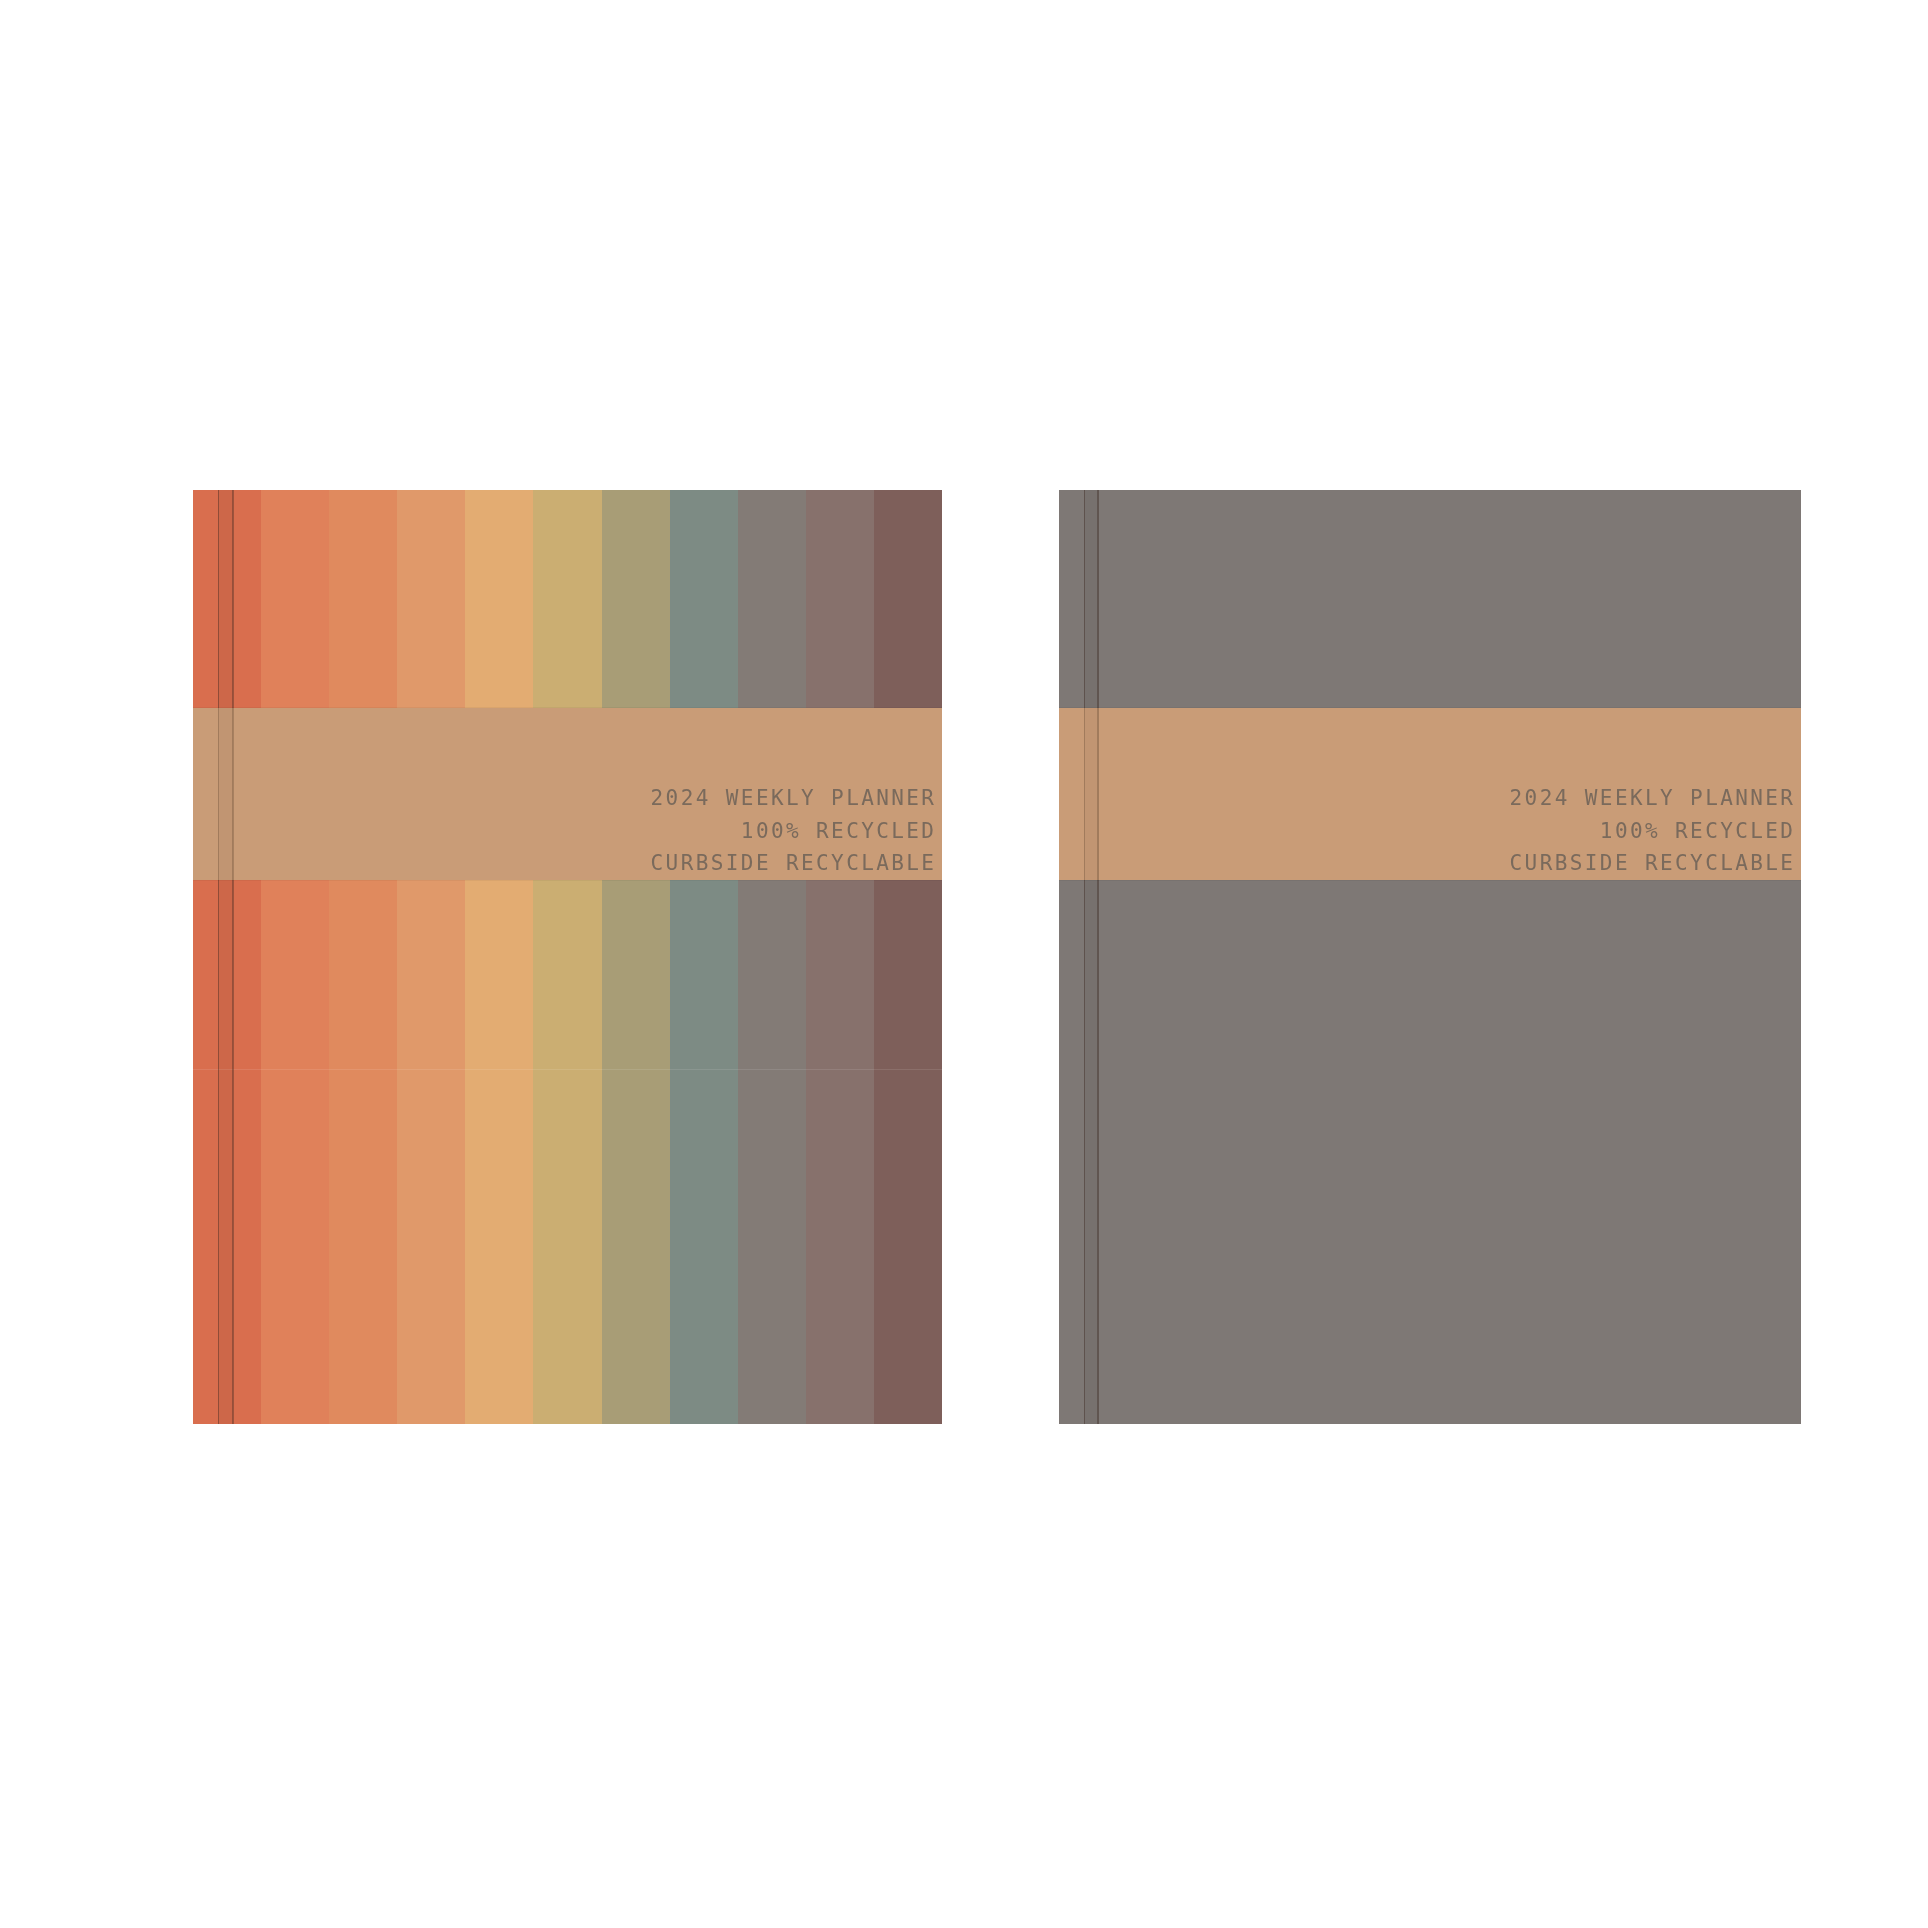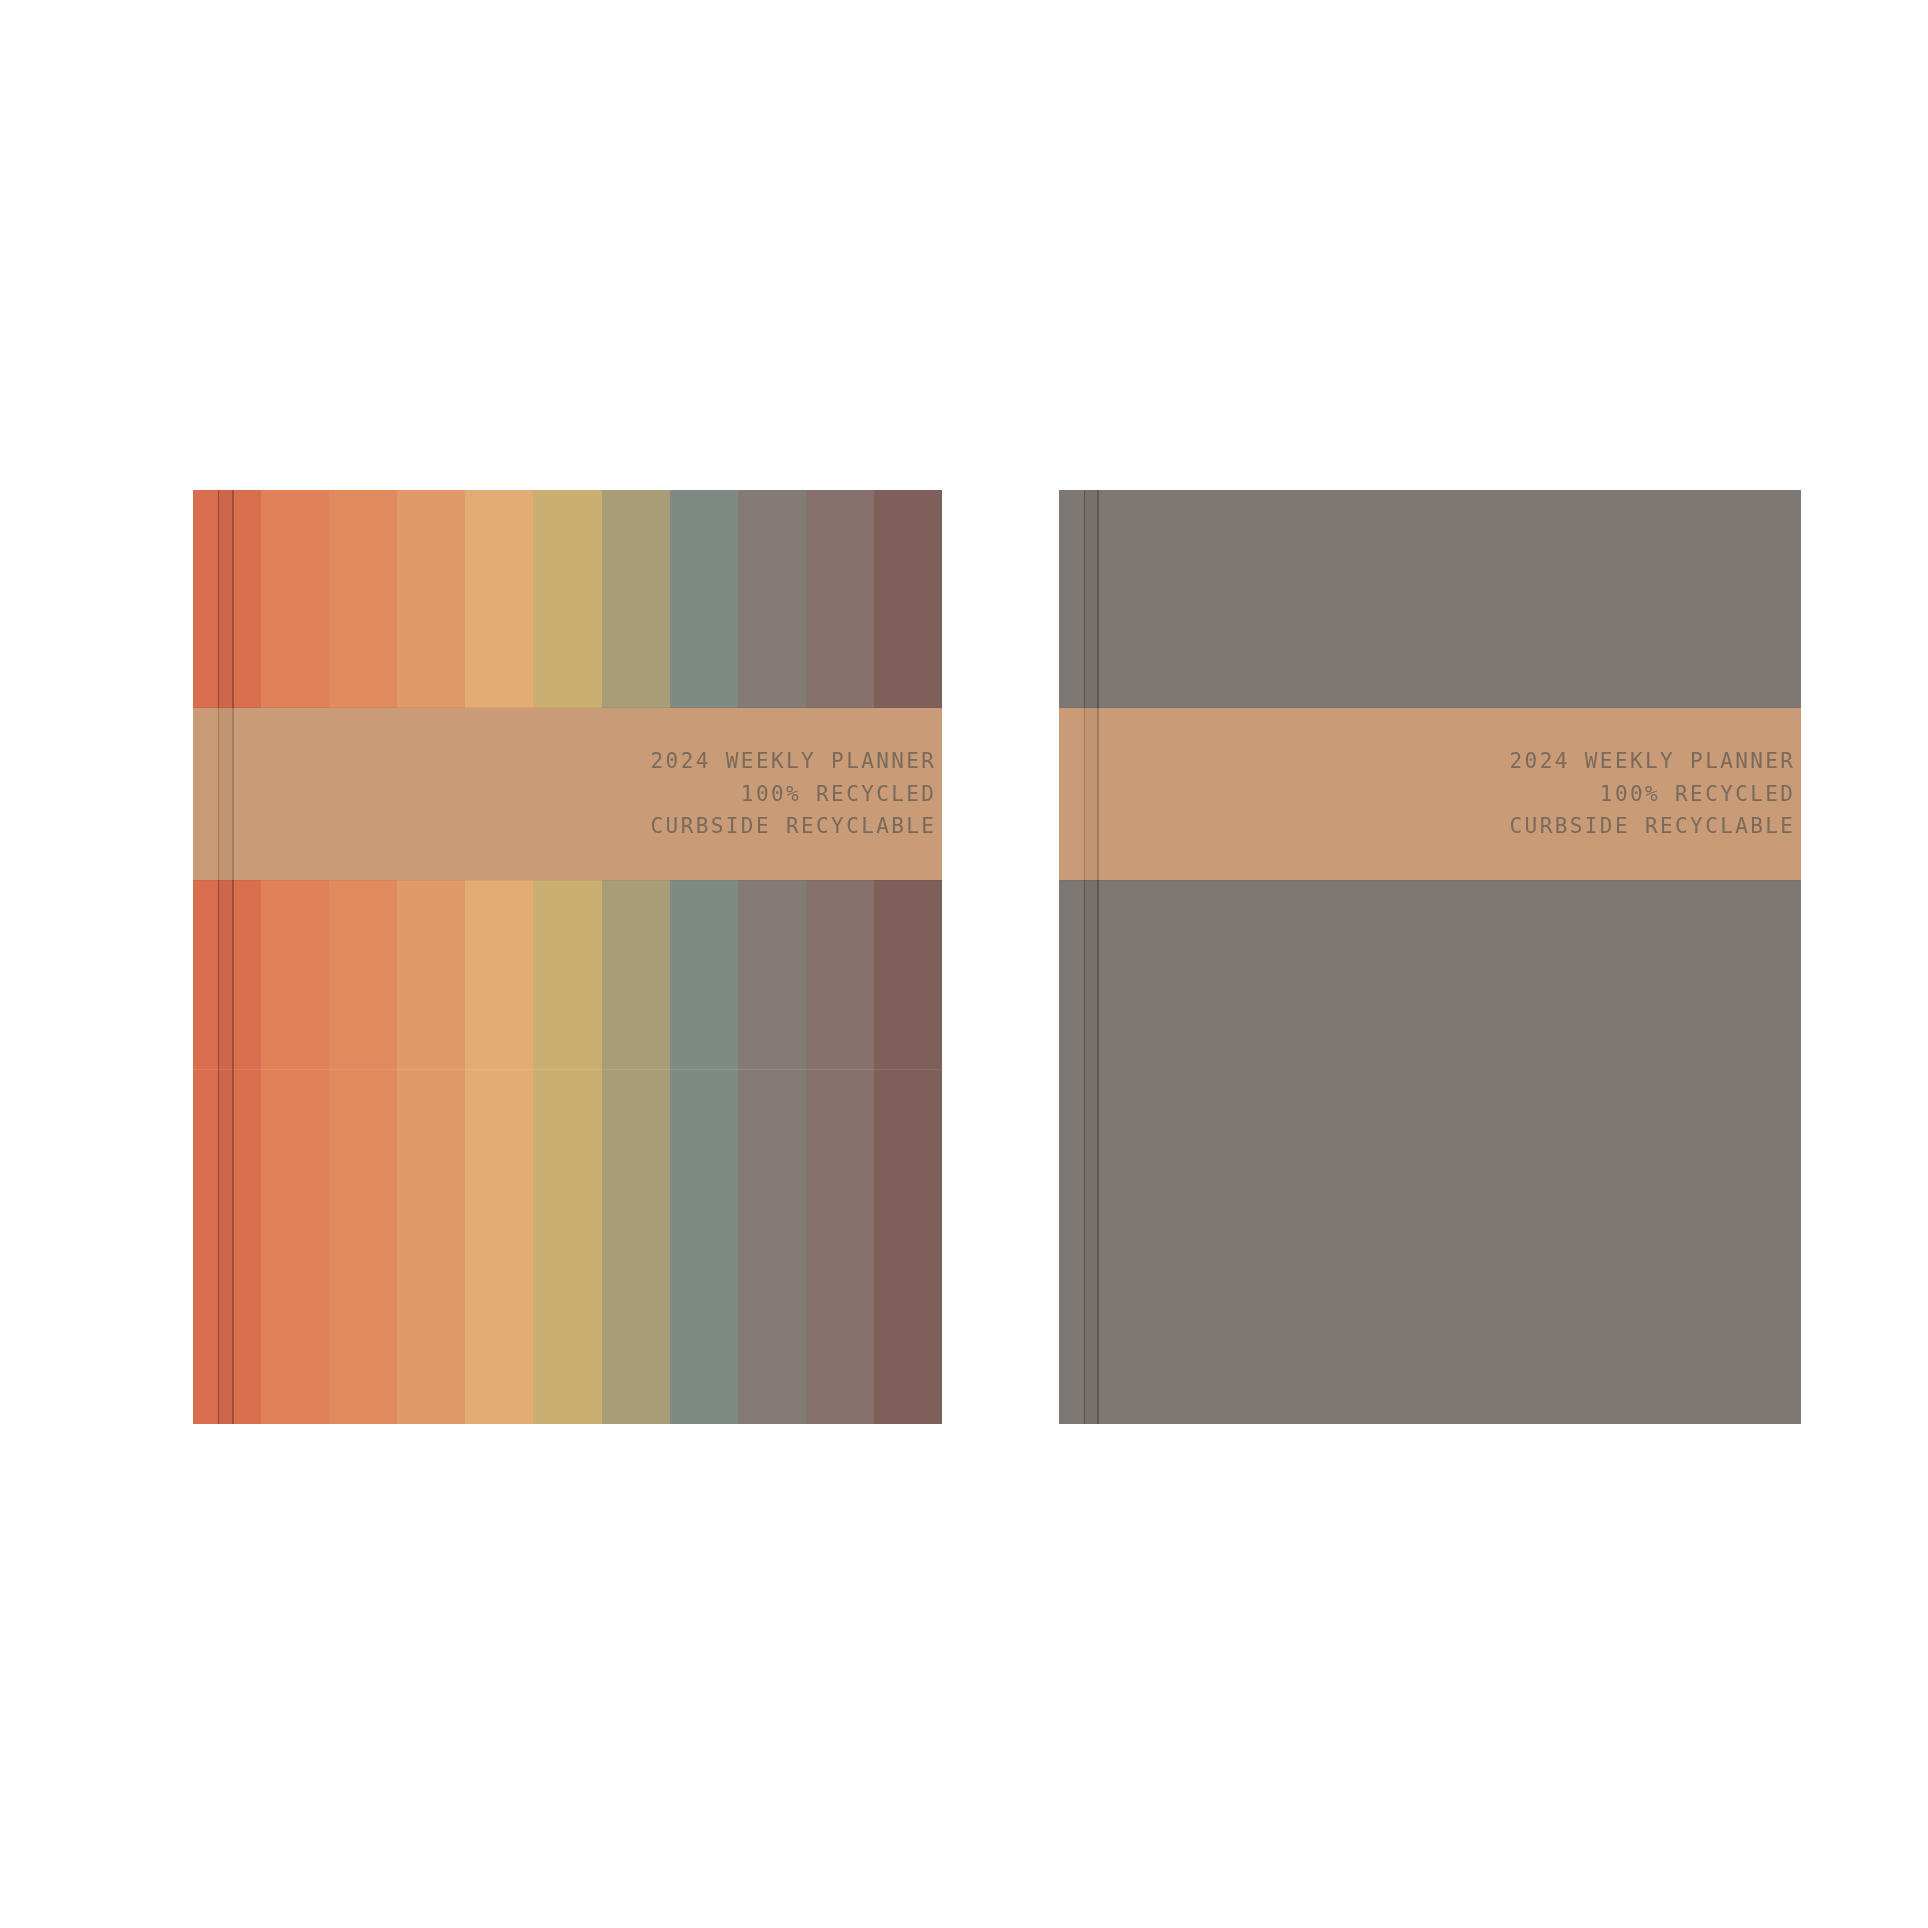--- a/index.html
+++ b/index.html
@@ -98,21 +98,21 @@
     height: 172px;
     background: #c99c77;
     box-shadow: 0 0.9px 0 rgba(0,0,0,0.05), 0 -0.9px 0 rgba(0,0,0,0.05);
   }
   .band-inner {
     position: absolute;
     inset: 0;
     display: flex;
     flex-direction: column;
     align-items: flex-end;
-    justify-content: center;
+    justify-content: flex-end;
     padding-right: 5.6px;
     box-sizing: border-box;
   }
   .band-line {
     font-family: "DejaVu Sans Mono", "Liberation Mono", monospace;
     font-size: 21px;
     letter-spacing: 2.4px;
     line-height: 1.55;
     color: #7a6a5c;
     text-align: right;

